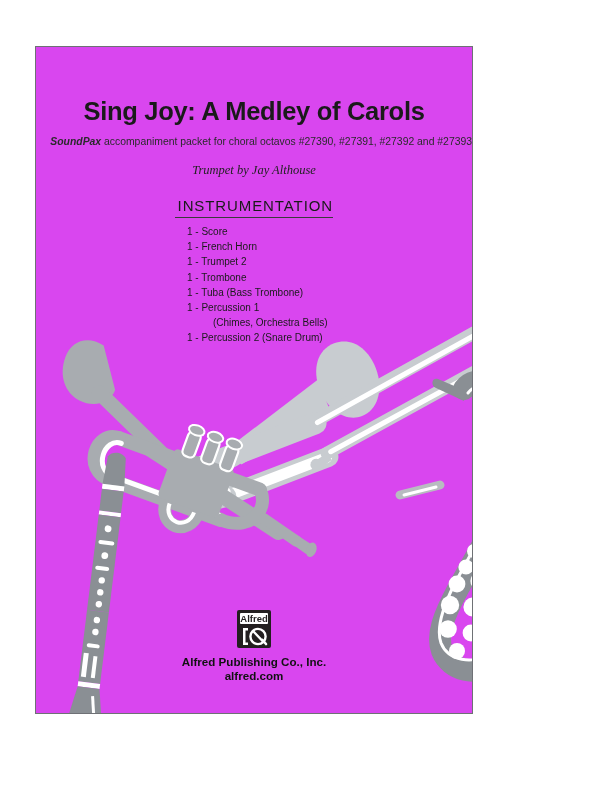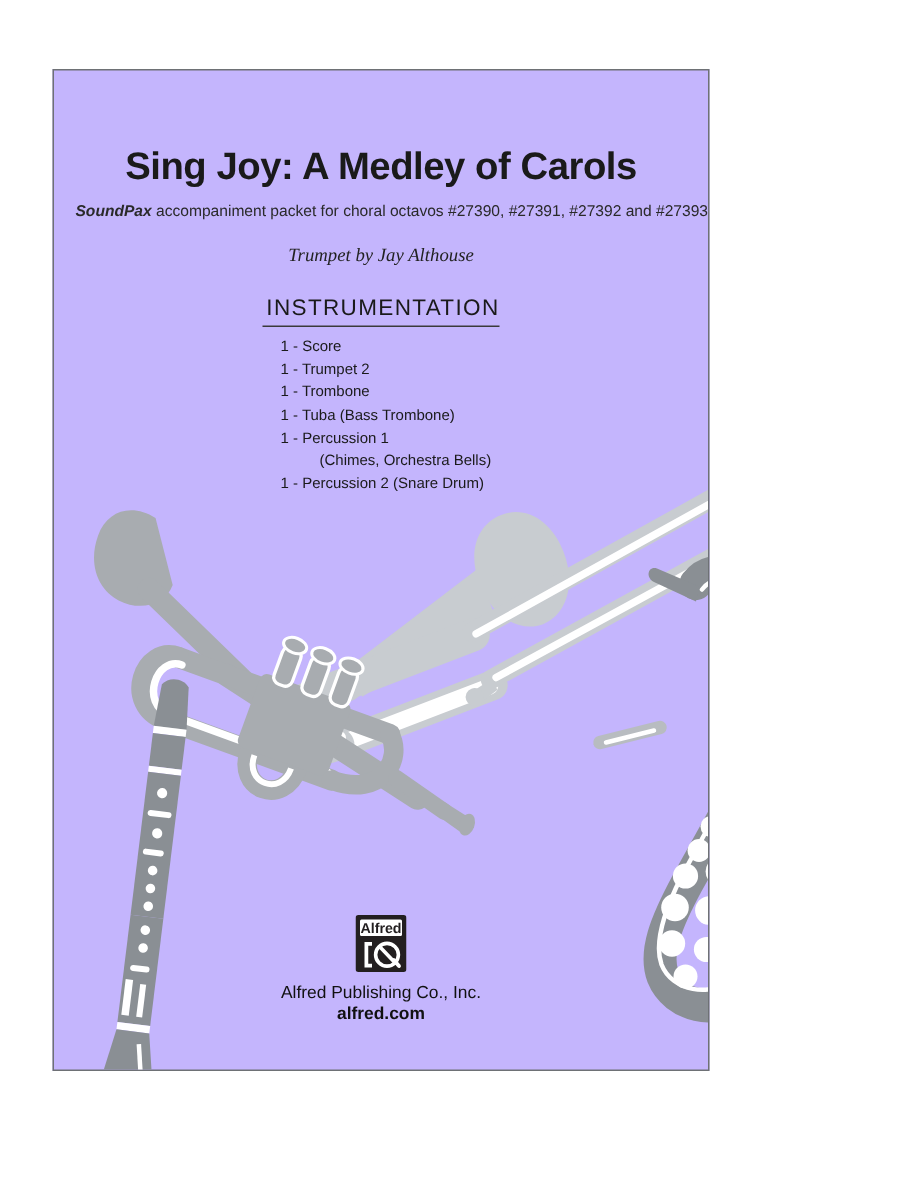--- a/index.html
+++ b/index.html
@@ -16,21 +16,21 @@
     overflow: hidden;
   }
 
   
   #page {
     position: absolute;
     left: 35px;
     top: 46px;
     width: 438px;
     height: 668px;
-    background: #c4b5fd;
+    background: #d946ef;
     border: 1px solid #6e7175;
     box-sizing: border-box;
     overflow: hidden;
   }
 
   
   #textblock {
     position: absolute;
     left: 0;
     top: 0;
@@ -124,21 +124,21 @@
     z-index: 6;
   }
   #logo-mark {
     width: 34px;
     height: 38px;
     margin: 0 auto 7px auto;
     display: block;
   }
   #pub-name {
     font-size: 11.6px;
-    font-weight: normal;
+    font-weight: bold;
     color: #111111;
     line-height: 14px;
   }
   #pub-url {
     font-size: 11.6px;
     font-weight: bold;
     color: #111111;
     line-height: 14px;
   }
 </style>
@@ -310,20 +310,21 @@
     </div>
 
     <div id="arranger">Trumpet by Jay Althouse</div>
 
     <div id="instr-wrap">
       <div id="instr-inner">
         <div id="instr-heading">INSTRUMENTATION</div>
         <div id="instr-rule"></div>
         <div id="instr-list">
           <div class="instr-line">1 - Score</div>
+          <div class="instr-line">1 - French Horn</div>
           <div class="instr-line">1 - Trumpet 2</div>
           <div class="instr-line">1 - Trombone</div>
           <div class="instr-line">1 - Tuba (Bass Trombone)</div>
           <div class="instr-line">1 - Percussion 1</div>
           <div class="instr-line indent">(Chimes, Orchestra Bells)</div>
           <div class="instr-line">1 - Percussion 2 (Snare Drum)</div>
         </div>
       </div>
     </div>
 

